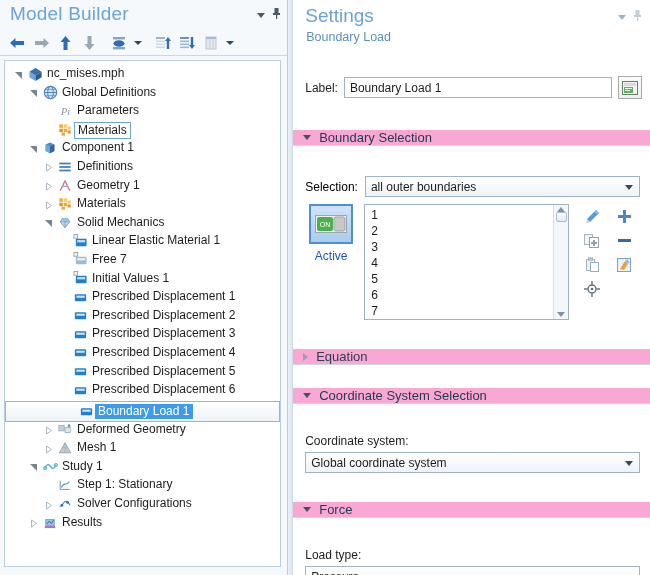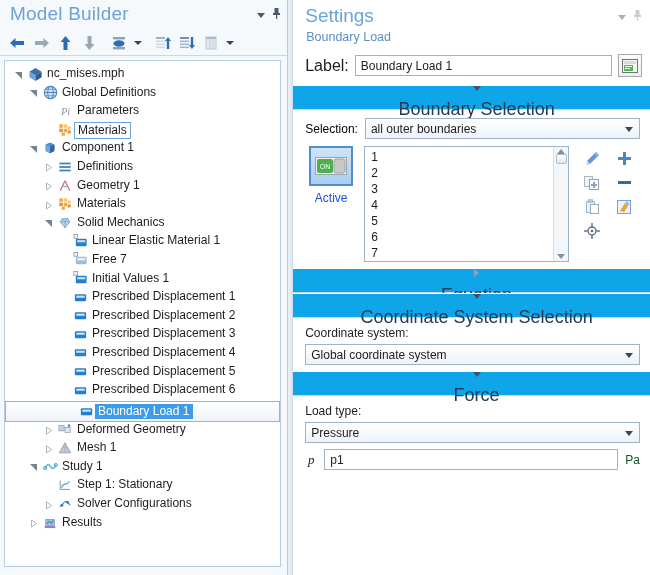--- a/index.html
+++ b/index.html
@@ -106,20 +106,21 @@
     display: flex; align-items: center; justify-content: center;
   }
   .spacer { flex: 0 0 auto; }
 
   
   .set-panel {
     width: 360px; height: 575px;
     background: #ffffff;
     display: flex; flex-direction: column;
     border-left: 1px solid #ccdcea;
+    gap: 22px;
   }
   .set-titlebar {
     position: relative;
     padding: 5px 0 0 12px;
     background: #ffffff;
   }
   .set-title { font-size: 19px; color: #6ba3d6; }
   .set-sub { font-size: 12.5px; color: #5b8fc4; padding: 3px 0 6px 1px; }
   .set-corner { position:absolute; right:8px; top:10px; display:flex; gap:7px; align-items:center;}
   .tri-down-f {
@@ -127,21 +128,21 @@
     border-left: 4.5px solid transparent;
     border-right: 4.5px solid transparent;
     border-top: 5px solid #9fb3c6;
   }
 
   .label-row {
     display: flex; align-items: center;
     gap: 6px;
     padding: 4px 8px 8px 12px;
   }
-  .label-row .lab { font-size: 16px; color:#1d1d1d; }
+  .label-row .lab { font-size: 12px; color:#1d1d1d; }
   .txt {
     flex: 1;
     height: 21px;
     border: 1px solid #9eb3c6;
     background: #fff;
     font-size: 12px;
     padding: 0 5px;
     color: #1d1d1d;
     font-family: "Liberation Sans", sans-serif;
     outline: none;
@@ -152,26 +153,25 @@
     border: 1px solid #a9a9a9;
     background: linear-gradient(#fcfcfc,#eeeeee);
     display:flex;align-items:center;justify-content:center;
   }
 
   .sect-head {
     height: 25px;
     display: flex; align-items: center;
     gap: 8px;
     padding-left: 10px;
-    background: #0ea5e9;
+    background: #f9a8d4;
     border-top: 1px solid #ffffff;
     border-bottom: 1px solid #ccd8e5;
-    font-size: 18px;
+    font-size: 13px;
     color: #243b53;
-    flex-direction: column;
   }
   .sect-head.collapsed { color:#2c3e50; }
   .sh-tri-open {
     width:0;height:0;
     border-left:4.5px solid transparent;
     border-right:4.5px solid transparent;
     border-top:5px solid #3e5366;
   }
   .sh-tri-closed {
     width:0;height:0;

